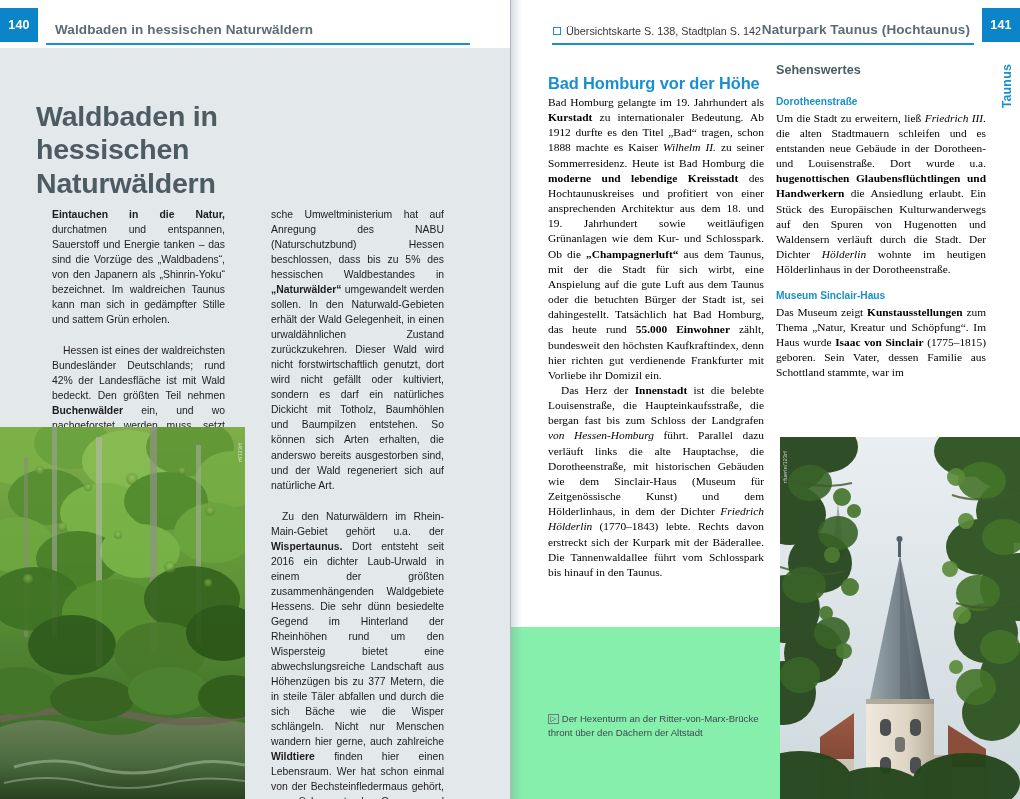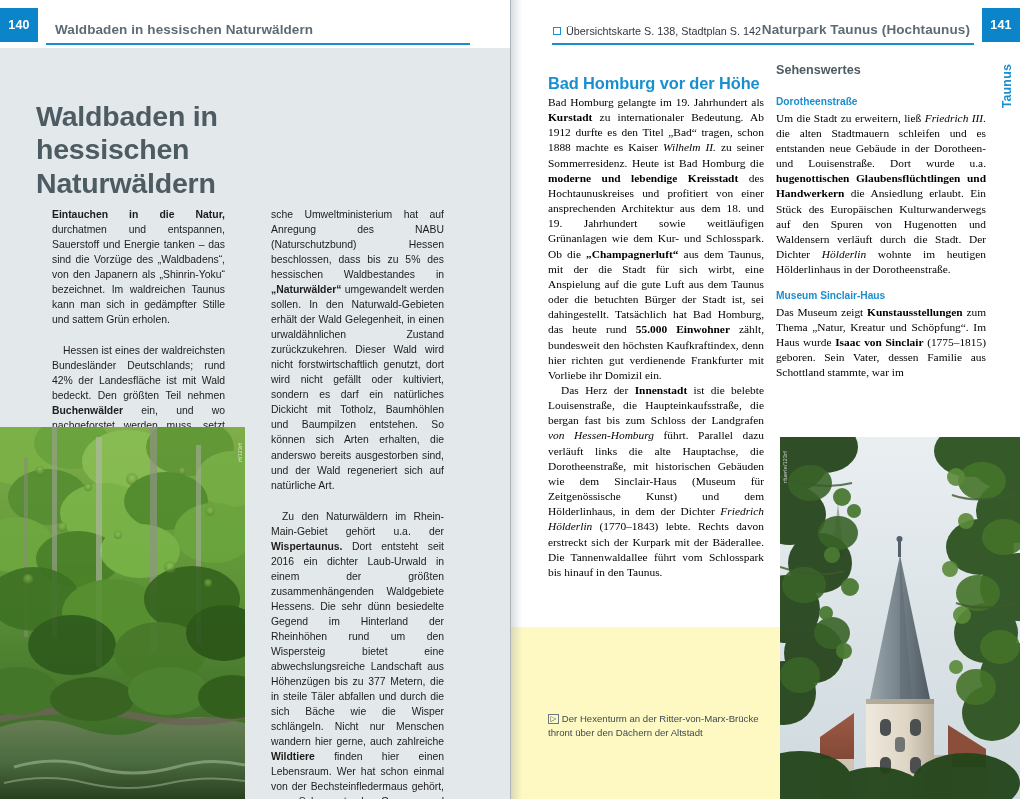--- a/index.html
+++ b/index.html
@@ -9,21 +9,21 @@
     height: 799px;
     overflow: hidden;
     background: #ffffff;
     font-family: "Liberation Sans", sans-serif;
   }
 
   #spread {
     position: relative;
     width: 1020px;
     height: 799px;
-    background: #fef9c3;
+    background: #86efac;
   }
 
   
   #left-page {
     position: absolute;
     left: 0; top: 0;
     width: 510px; height: 799px;
     background: #e3e8ea;
   }
   

